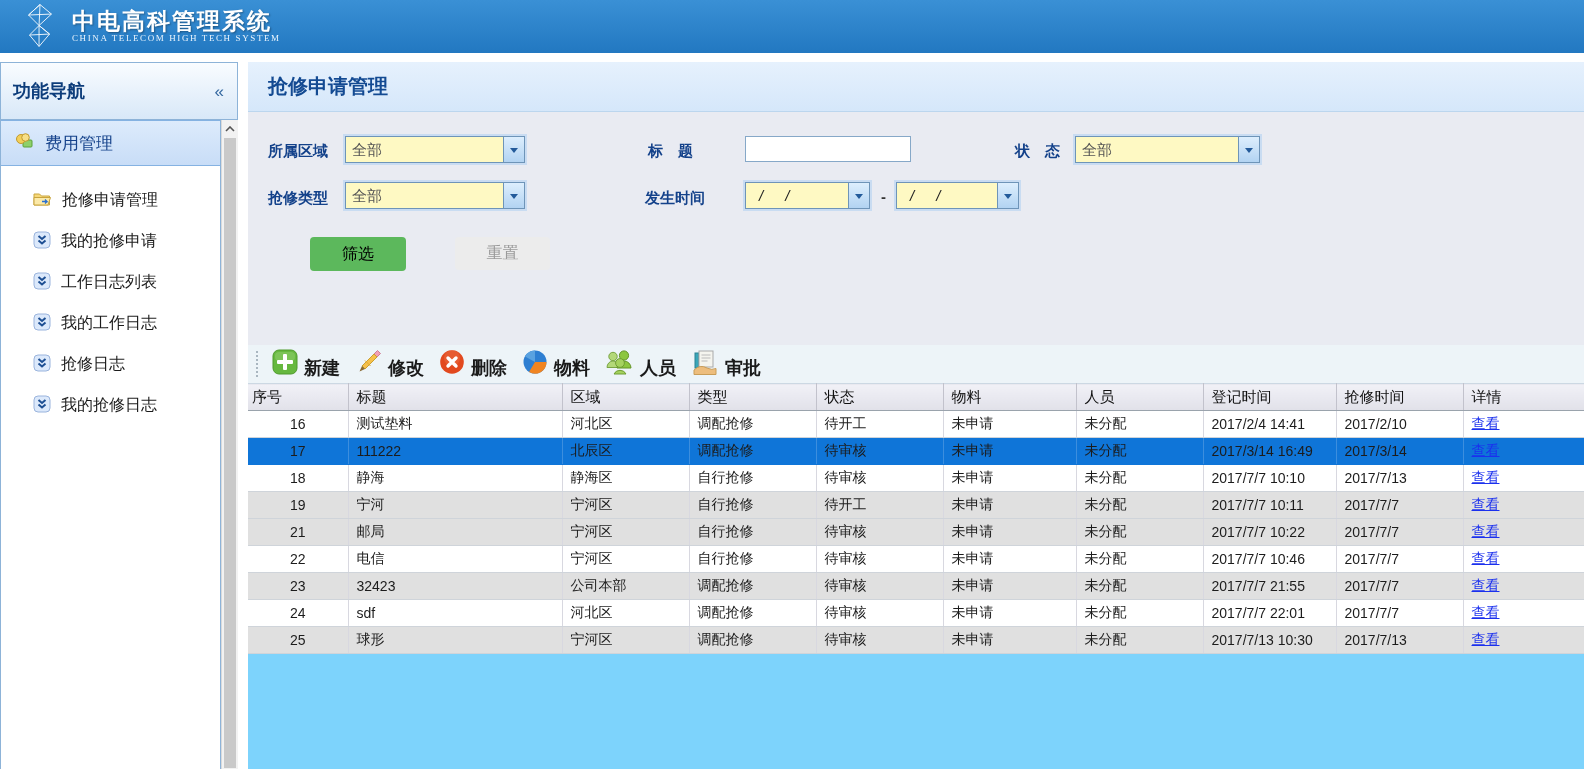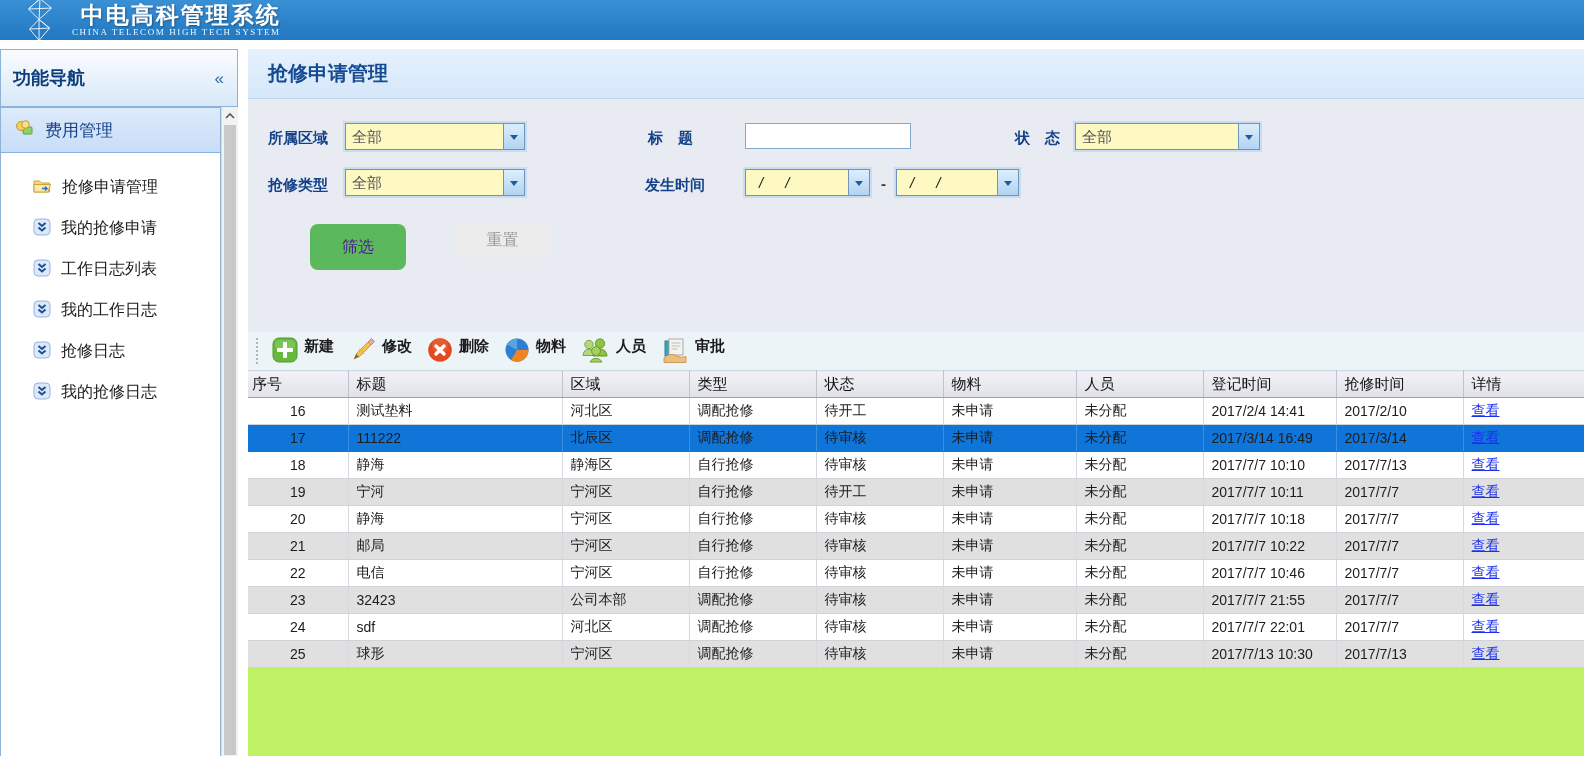--- a/index.html
+++ b/index.html
@@ -2,22 +2,22 @@
 <html><head>
 <meta charset="utf-8">
 <style>
   * { box-sizing: border-box; }
   html,body { margin:0; padding:0; }
   body {
     width:1584px; height:769px; overflow:hidden; position:relative;
     background:#fff; font-family:"Liberation Sans", sans-serif;
   }
   
-  .topbar { height:40px; background:linear-gradient(#3a90d5,#2278c1);
-    display:flex; align-items:center; padding-left:20px;text-align:right; }
+  .topbar { height:53px; background:linear-gradient(#3a90d5,#2278c1);
+    display:flex; align-items:center; padding-left:20px; }
   .logo { flex:0 0 auto; margin-top:2px; }
   .brand { margin-left:12px; line-height:1.05; }
   .brand-title { color:#fff; font-size:23px; font-weight:bold; letter-spacing:2px;
     text-shadow:1px 1px 2px rgba(0,0,0,.35); }
   .brand-sub { color:#eaf4fd; font-size:9px; font-family:"Liberation Serif", serif;
     letter-spacing:1.6px; margin-top:1px; }
   .white-strip { height:9px; background:#ffffff; }
 
   
   .app { display:flex; height:707px; }
@@ -62,32 +62,32 @@
   .combo-value { flex:1; font-size:15px; color:#555; padding:4px 0 0 6px; overflow:hidden; }
   .combo-btn { width:21px; background:linear-gradient(#ddeefd,#b2d3f2);
     border-left:1px solid #6e94b8; display:flex; align-items:center; justify-content:center; }
   .combo-btn::after { content:""; border:4px solid transparent; border-top:5px solid #235a9a; margin-top:5px; }
   .date-value { letter-spacing:9px; padding-left:13px; color:#222; font-style:italic; }
   .text-input { position:absolute; height:26px; border:1px solid #86a8c8;
     font-size:15px; padding:0 6px; font-family:inherit; background:#fff; }
   .dash { position:absolute; color:#333; font-size:15px; font-weight:bold; }
   .btn { position:absolute; border:none; border-radius:4px; font-size:16px;
     font-family:inherit; cursor:pointer; }
-  .btn-filter { left:62px; top:125px; width:96px; height:46px; background:#5cb85c; color:#4c1d95;border-radius:8px; }
+  .btn-filter { left:62px; top:125px; width:96px; height:34px; background:#5cb85c; color:#000000; }
   .btn-reset  { left:207px; top:125px; width:95px; height:33px; background:#ececec; color:#9a9a9a; }
 
   
   .toolbar { height:38px; background:#edf4f8; display:flex; align-items:center; padding-left:5px; }
   .grip { width:4px; height:26px; border-left:2px dotted #a9b6c0; margin:0 10px 0 3px; }
-  .tool-btn { display:flex; align-items:flex-start; gap:6px; padding:0 13px 0 2px;
-    background:none; border:none; font-size:15px; font-weight:bold; color:#1a1a1a;
+  .tool-btn { display:flex; align-items:flex-end; gap:6px; padding:0 13px 0 2px;
+    background:none; border:none; font-size:18px; font-weight:bold; color:#1a1a1a;
     font-family:inherit; cursor:pointer; }
 
   
-  .table-wrap { flex:1; background:#bef264; overflow:hidden; }
+  .table-wrap { flex:1; background:#7dd3fc; overflow:hidden; }
   table { width:100%; border-collapse:collapse; table-layout:fixed; }
   thead th { height:27px; background:linear-gradient(#f1f1f7,#e1e1e9);
     font-size:15px; font-weight:normal; text-align:left; padding:0 8px;
     border-right:1px solid #c2c2cc; border-bottom:1px solid #9aa3ac;
     border-top:1px solid #ccd8e3; color:#111; cursor:pointer;
     white-space:nowrap; overflow:hidden; }
   thead th:first-child { padding-left:4px; }
   thead th:last-child { border-right:none; }
   tbody td { height:27px; font-size:14px; color:#1c1c1c; padding:0 8px;
     border-right:1px solid #d8d8e0; border-bottom:1px solid #cfd4da;
@@ -400,32 +400,20 @@
               <td>宁河</td>
               <td>宁河区</td>
               <td>自行抢修</td>
               <td>待开工</td>
               <td>未申请</td>
               <td>未分配</td>
               <td>2017/7/7 10:11</td>
               <td>2017/7/7</td>
               <td><a class="view" href="#">查看</a></td>
             </tr>
-            <tr>
-              <td>20</td>
-              <td>静海</td>
-              <td>宁河区</td>
-              <td>自行抢修</td>
-              <td>待审核</td>
-              <td>未申请</td>
-              <td>未分配</td>
-              <td>2017/7/7 10:18</td>
-              <td>2017/7/7</td>
-              <td><a class="view" href="#">查看</a></td>
-            </tr>
             <tr class="alt">
               <td>21</td>
               <td>邮局</td>
               <td>宁河区</td>
               <td>自行抢修</td>
               <td>待审核</td>
               <td>未申请</td>
               <td>未分配</td>
               <td>2017/7/7 10:22</td>
               <td>2017/7/7</td>

